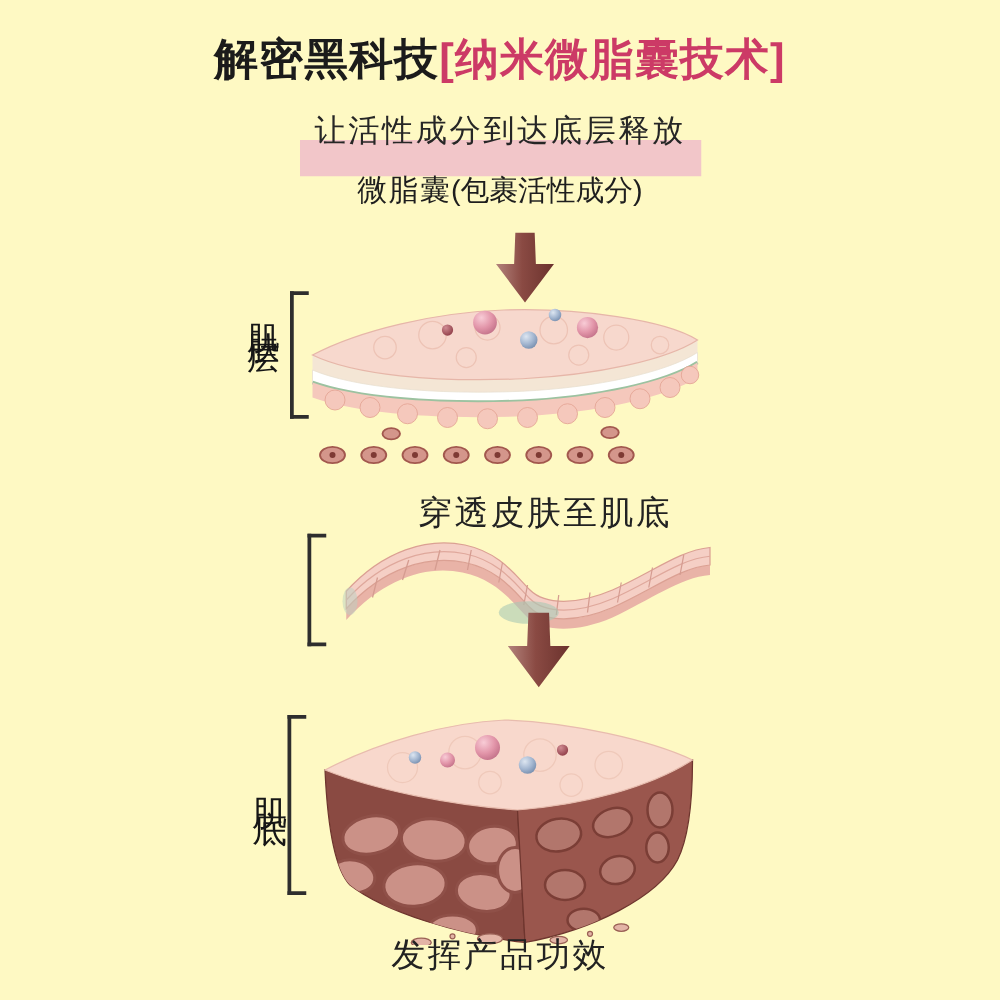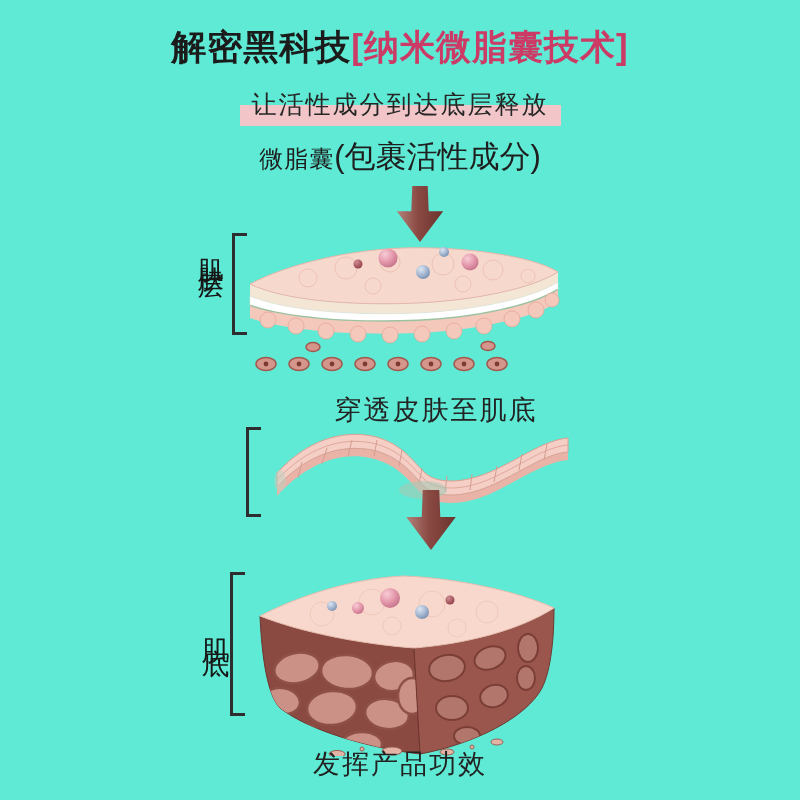--- a/index.html
+++ b/index.html
@@ -1,34 +1,34 @@
 <!DOCTYPE html>
 <html><head>
 <meta charset="utf-8">
 <style>
   html,body { margin:0; padding:0; background:#ffffff; }
   .canvas {
-    position:relative; width:800px; height:800px; background:#5eead4;
+    position:relative; width:800px; height:800px; background:#fef9c3;
     overflow:hidden; font-family:"Liberation Sans","DejaVu Sans",sans-serif;
     color:#1b1b1b;
   }
   .title {
     position:absolute; top:24px; left:0; width:100%; text-align:center;
     font-size:35px; font-weight:700; letter-spacing:1px; color:#1b1b1b;
   }
   .title .hl { color:#cc3a66; }
   .subtitle-wrap { position:absolute; top:88px; left:0; width:100%; text-align:center; }
   .subtitle {
     display:inline-block; font-size:25px; color:#262626; letter-spacing:2px;
     background:linear-gradient(to bottom, transparent 45%, #f2c6c9 45%);
-    padding:0 12px 5px 12px;
+    padding:0 12px 20px 12px;
   }
   .capsule { position:absolute; top:136px; left:0; width:100%; text-align:center; color:#1e1e1e; }
   .capsule .main { font-size:24px; letter-spacing:1px; font-weight:500; }
-  .capsule .note { font-size:31px;margin-top:11px; }
+  .capsule .note { font-size:23px;margin-top:11px; }
   .illu { position:absolute; }
   .illu svg { display:block; width:100%; height:100%; }
   .arrow1 { left:388px; top:186px; width:64px; height:58px; }
   .arrow2 { left:398px; top:490px; width:66px; height:62px; }
   .slab { left:238px; top:226px; width:330px; height:155px; }
   .membrane { left:272px; top:418px; width:300px; height:95px; }
   .cube { left:242px; top:556px; width:330px; height:200px; }
   .bracket {
     position:absolute; width:12px;
     border-left:3px solid #2e2e2e; border-top:3px solid #2e2e2e; border-bottom:3px solid #2e2e2e;

